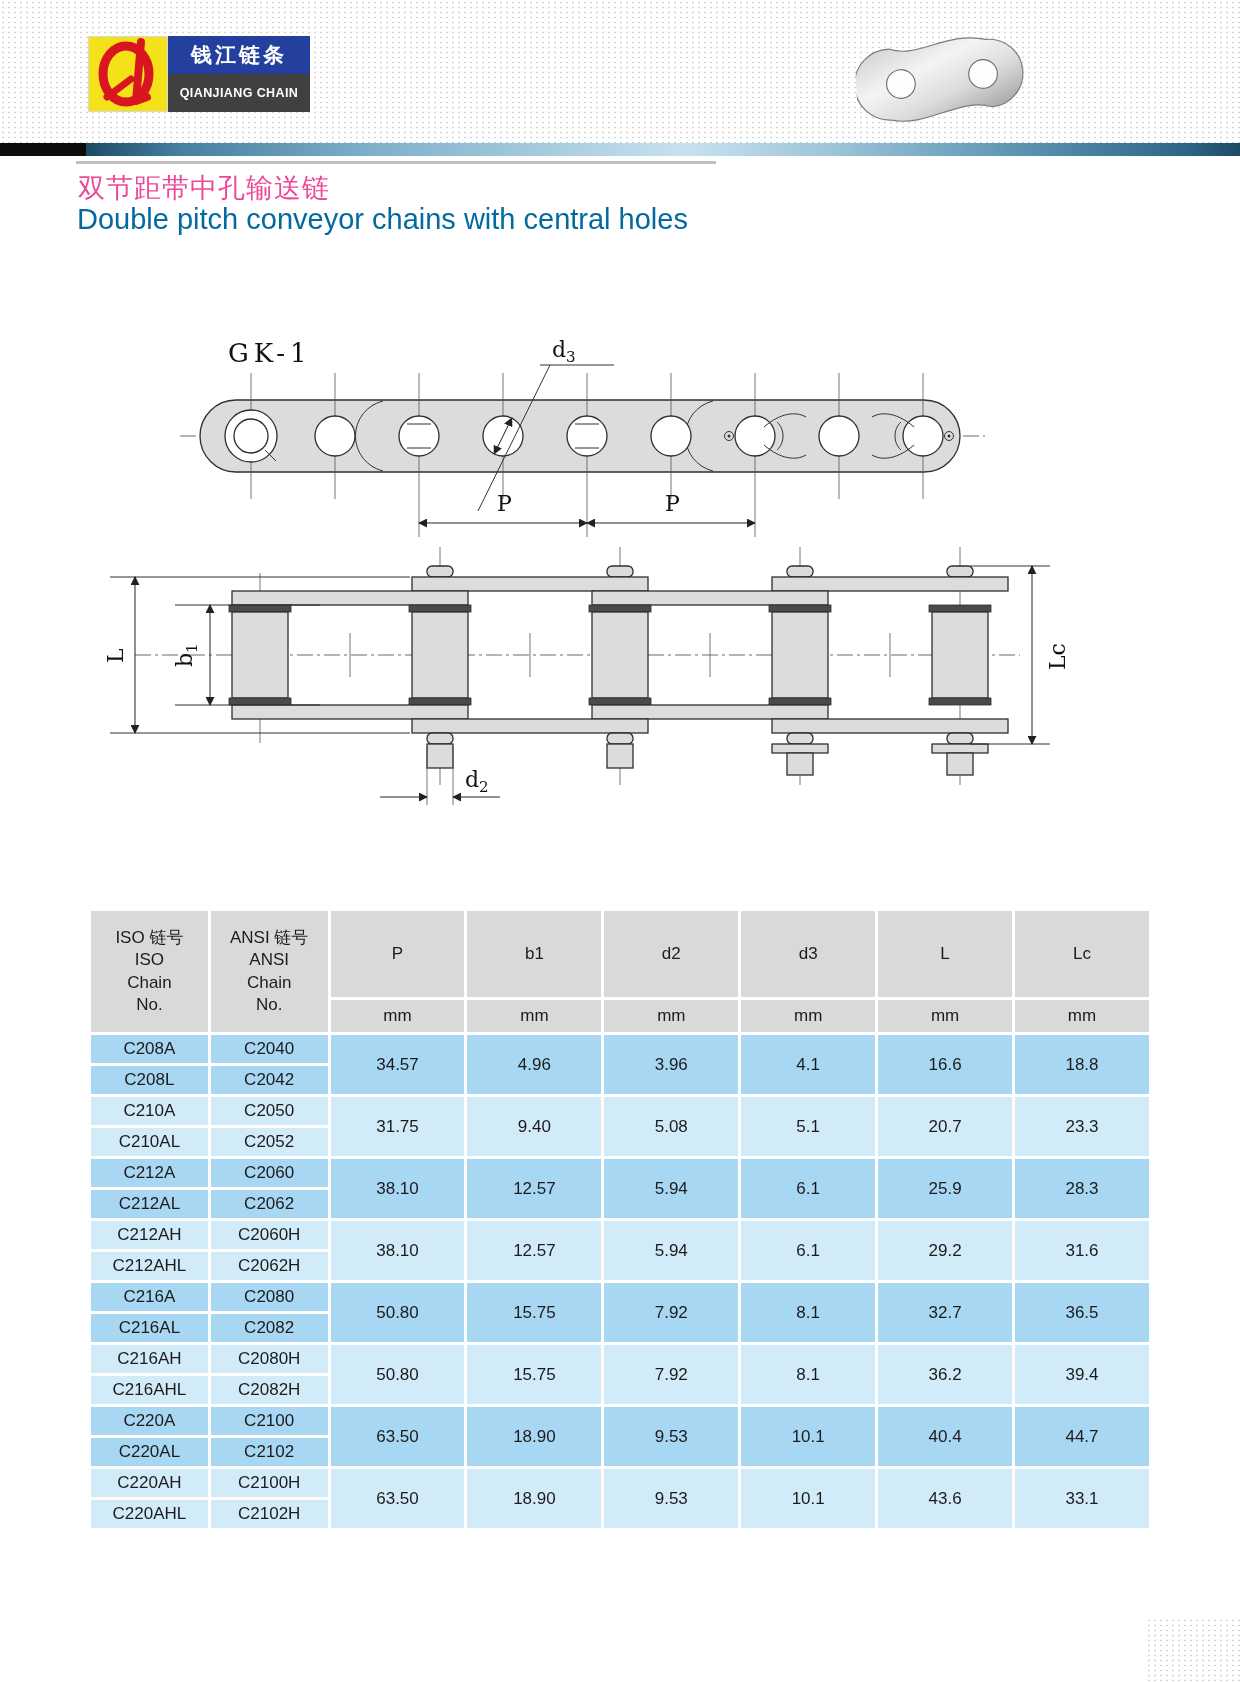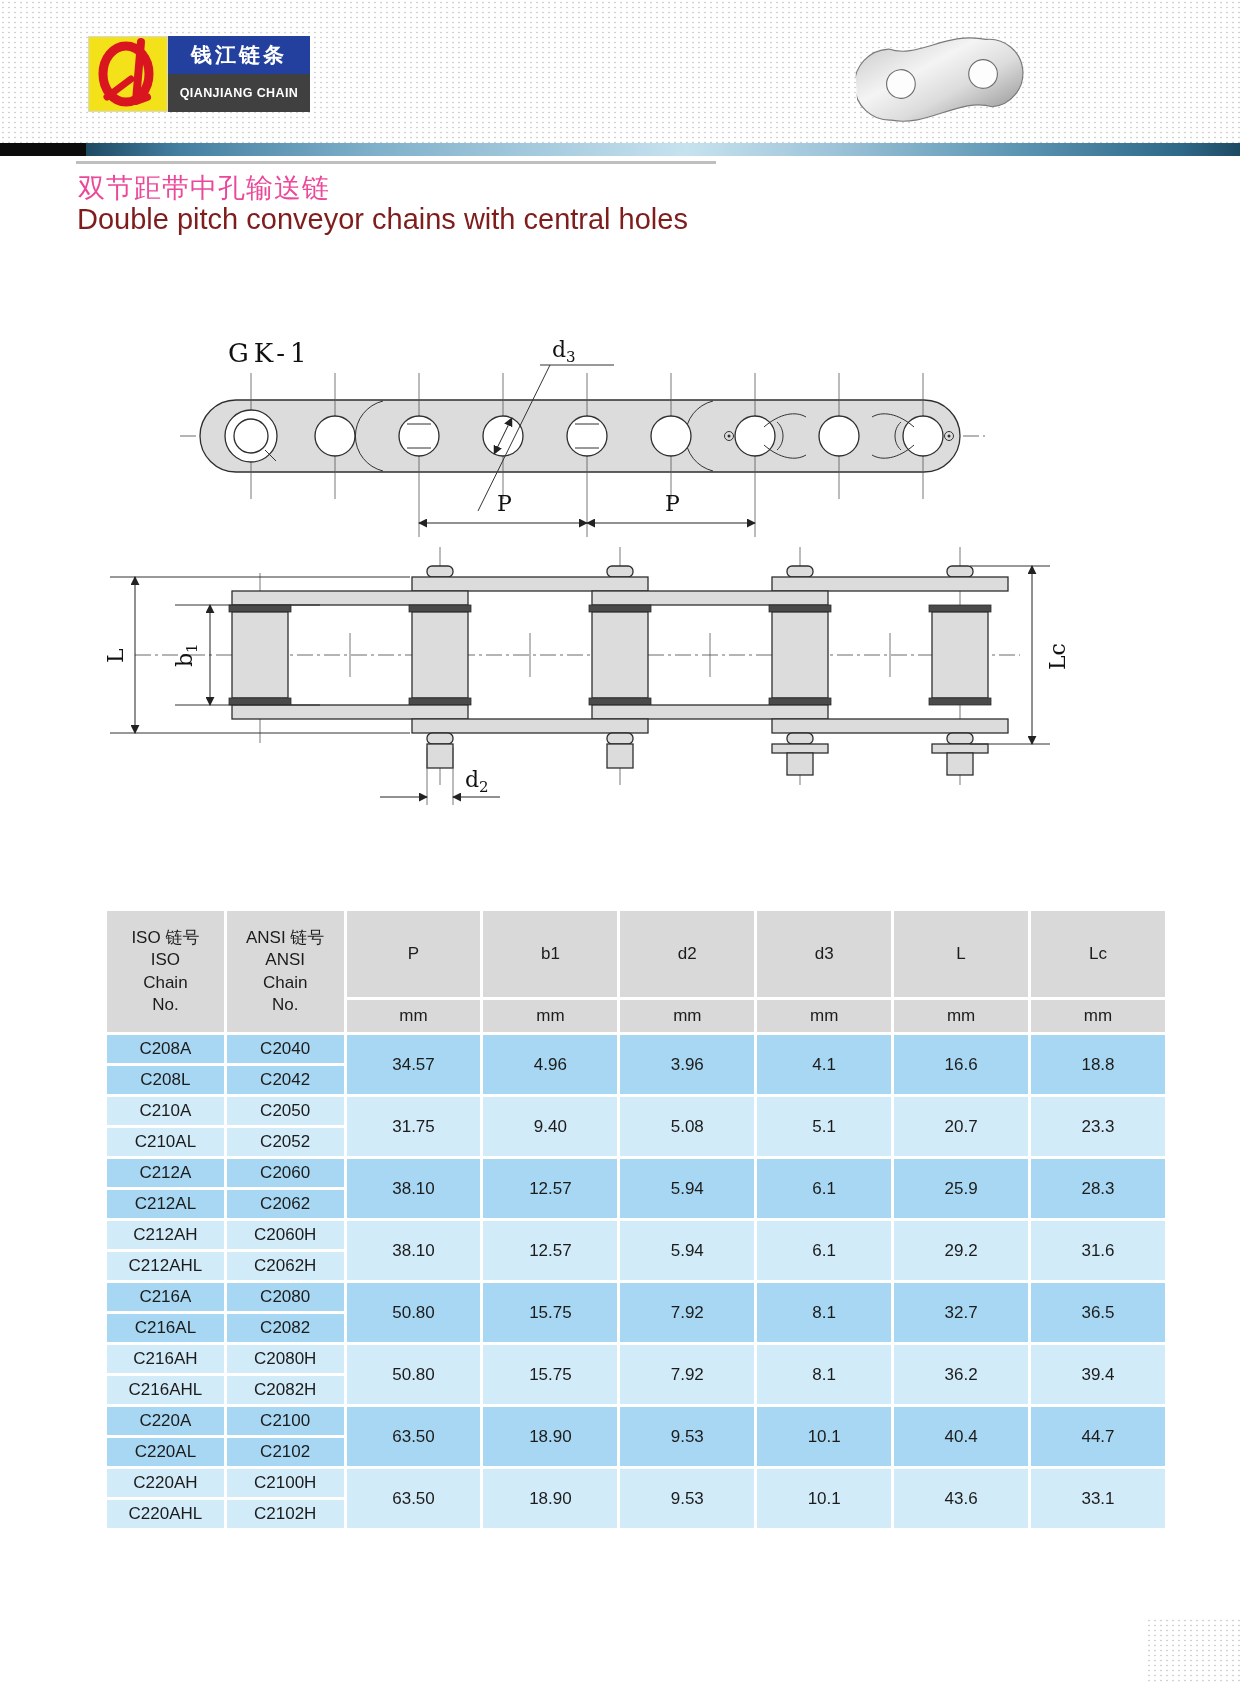--- a/index.html
+++ b/index.html
@@ -26,39 +26,39 @@
   .chain-plate{position:absolute;left:856px;top:24px;width:172px;height:110px;transform:rotate(-3deg);}
 
   
   .bar-black{position:absolute;left:0;top:143px;width:86px;height:13px;background:#0c0c0c;}
   .bar-blue{position:absolute;left:86px;top:143px;width:1154px;height:13px;
     background:linear-gradient(90deg,#1d4a63 0%,#447fa0 8%,#7fb0ca 25%,#c7e2ef 52%,#9cc3d8 65%,#5e97b4 80%,#2f6787 95%,#1d4a63 100%);}
   .divider-line{position:absolute;left:76px;top:161px;width:640px;height:3px;background:#bfbfbf;}
 
   .title-cn{position:absolute;left:78px;top:170px;font-family:"DejaVu Serif",serif;
     font-size:27px;color:#ec4899;letter-spacing:1px;}
-  .title-en{position:absolute;left:77px;top:203px;font-size:29px;color:#7f1d1d;}
+  .title-en{position:absolute;left:77px;top:203px;font-size:29px;color:#0369a1;}
 
   
   .drawing{position:absolute;left:80px;top:315px;width:1000px;height:500px;}
   .pl{fill:#dcdcdc;stroke:#2e2e2e;stroke-width:1.3;}
   .hole{fill:#ffffff;stroke:#2e2e2e;stroke-width:1.3;}
   .ln{stroke:#333;stroke-width:1;fill:none;}
   .thin{stroke:#555;stroke-width:.8;fill:none;}
   .cl{stroke:#444;stroke-width:.8;fill:none;stroke-dasharray:16 4 3 4;}
   .cap{fill:#4a4a4a;stroke:#2e2e2e;stroke-width:.8;}
   .dim{stroke:#222;stroke-width:1;fill:none;marker-start:url(#ma);marker-end:url(#ma);}
   .dimE{stroke:#222;stroke-width:1;fill:none;marker-end:url(#ma);}
   .dimS{stroke:#222;stroke-width:1;fill:none;marker-start:url(#ma);}
   .dt{font-family:"DejaVu Serif",serif;font-size:22px;fill:#111;}
   .dt-sub{font-size:15px;}
   .dt-model{font-size:26px;letter-spacing:5px;}
 
   
-  table.spec{position:absolute;left:104px;top:908px;width:1064px;
+  table.spec{position:absolute;left:88px;top:908px;width:1064px;
     border-collapse:separate;border-spacing:3px;table-layout:fixed;}
   table.spec th,table.spec td{text-align:center;vertical-align:middle;font-weight:normal;
     color:#1c1c1c;font-size:17px;padding:0;}
   table.spec thead th{background:#d9d9d9;line-height:1.32;}
   th.dim-h{height:86px;}
   th.unit-h{height:32px;margin-left:28px;}
   tbody td{height:28px;}
   tr.g-dark td{background:#a7d7f2;}
   tr.g-light td{background:#d2ebf9;}
 </style>

